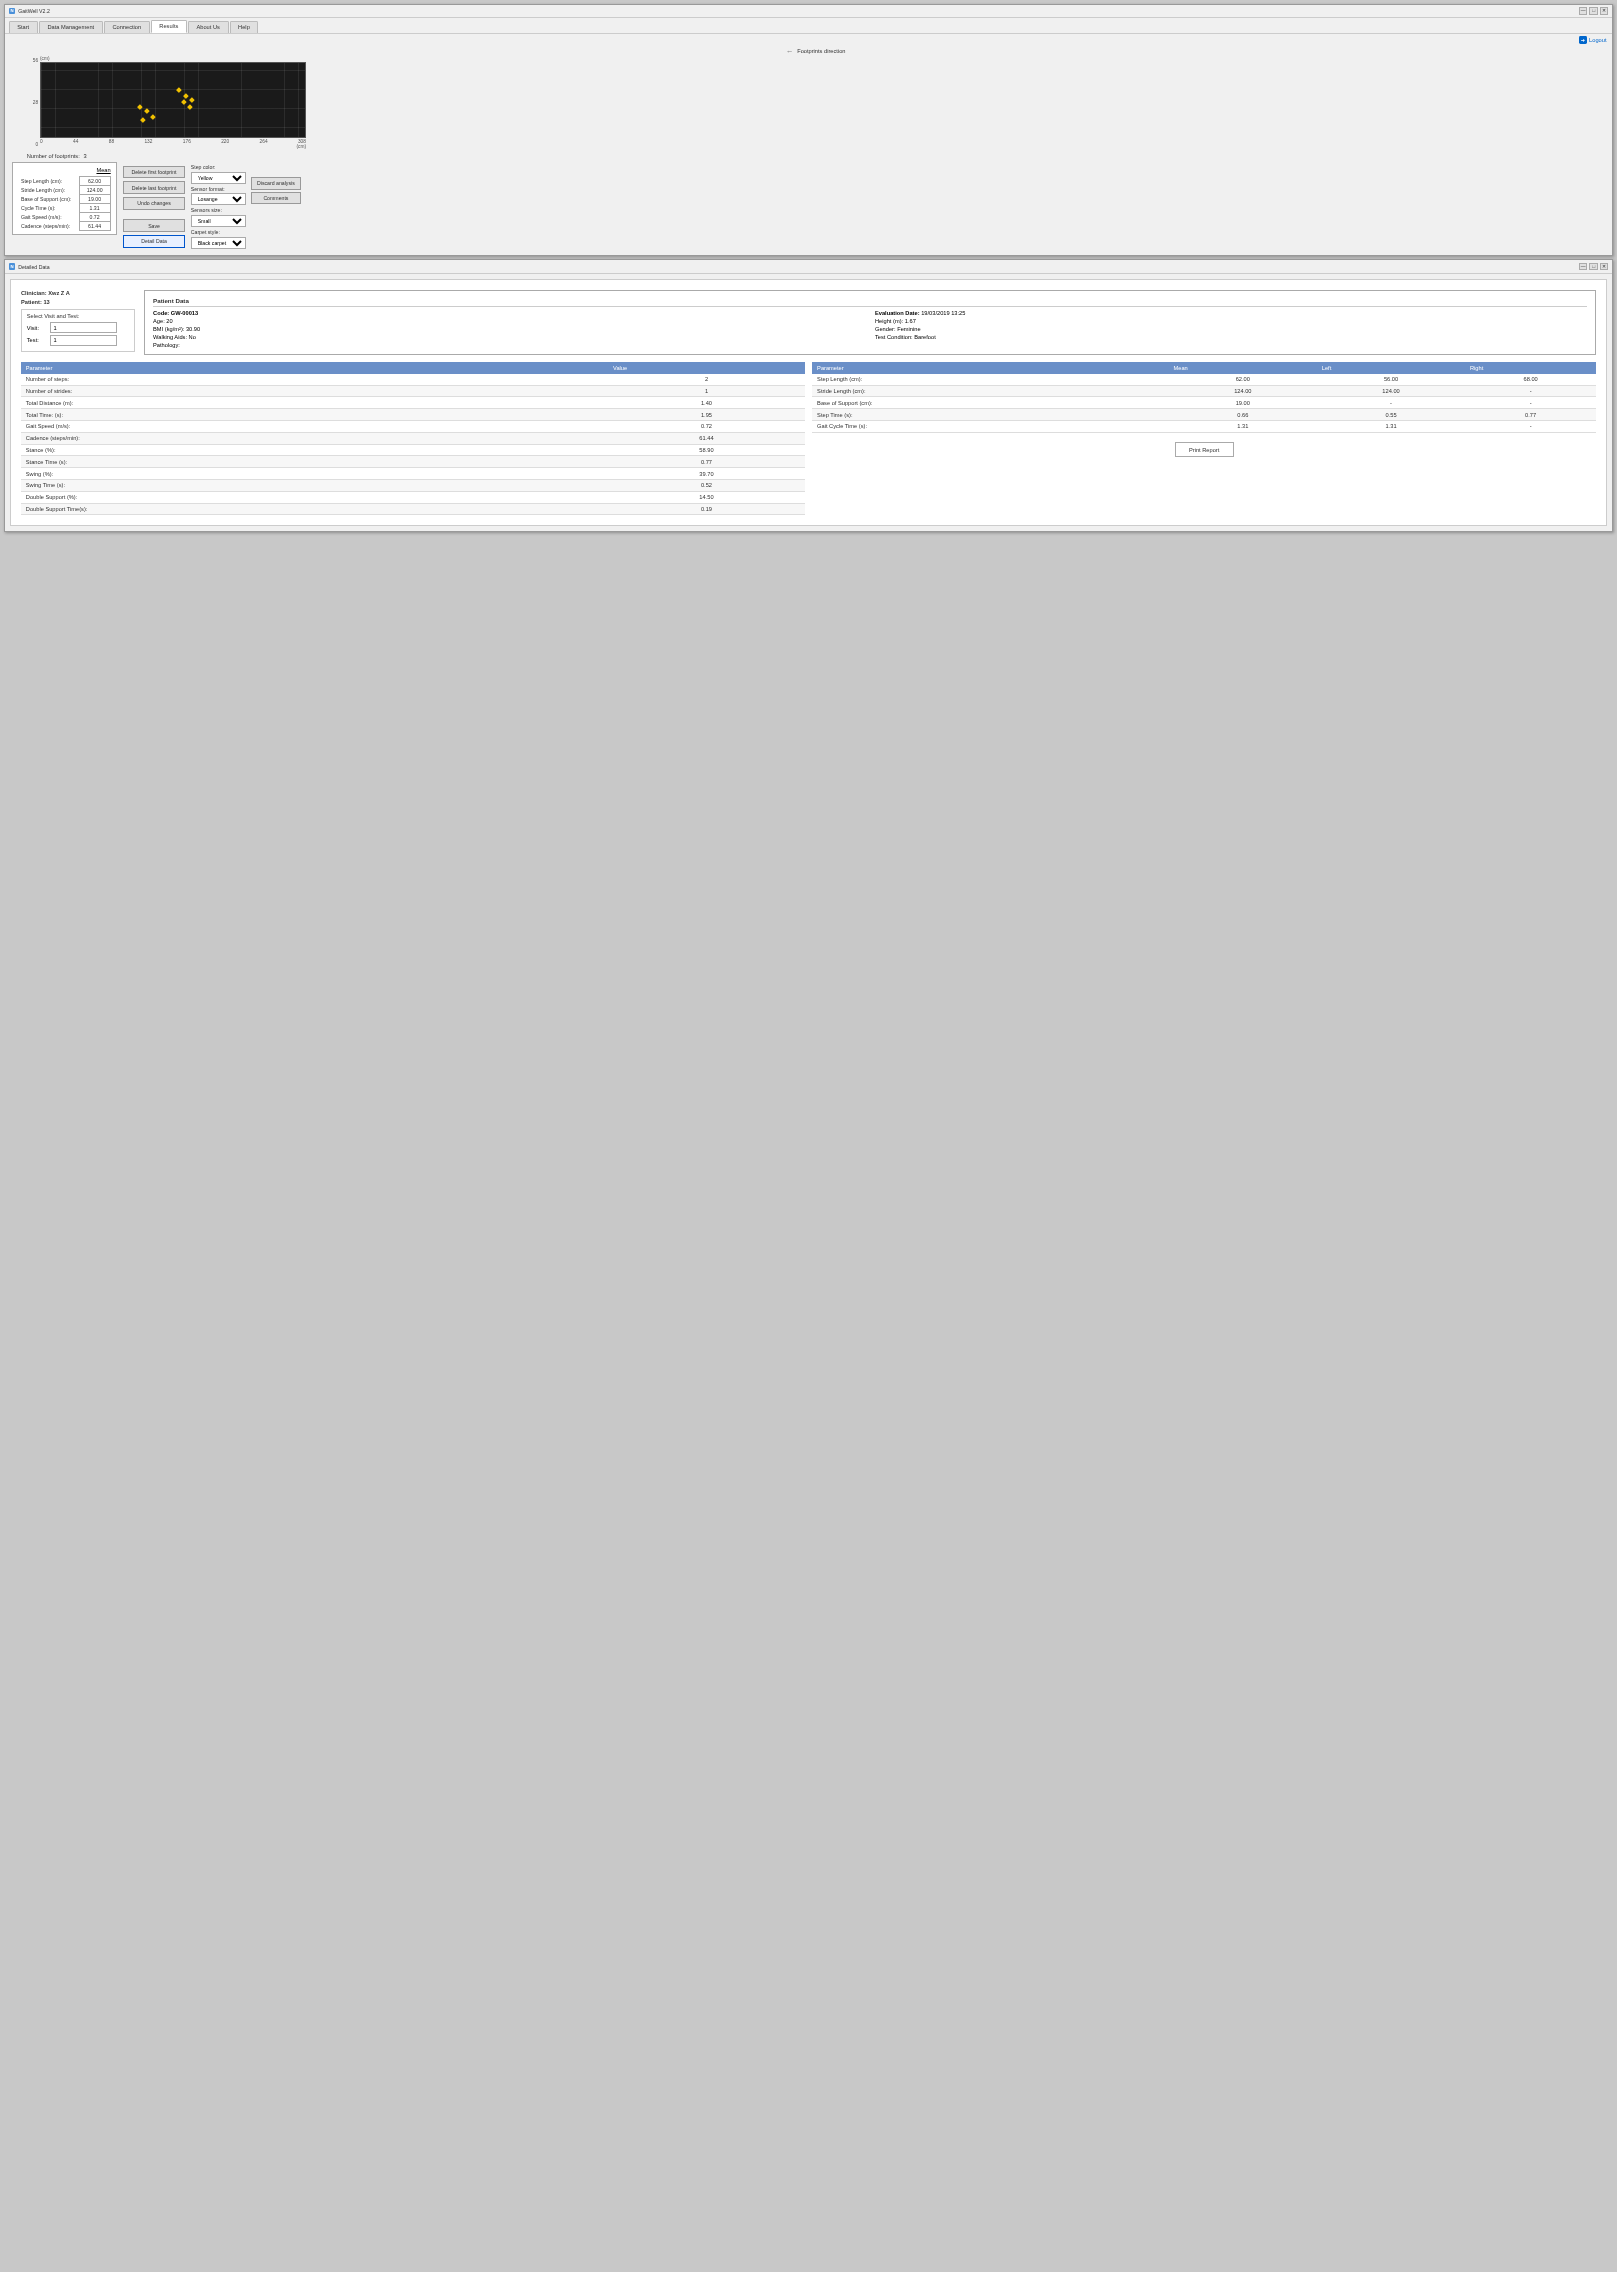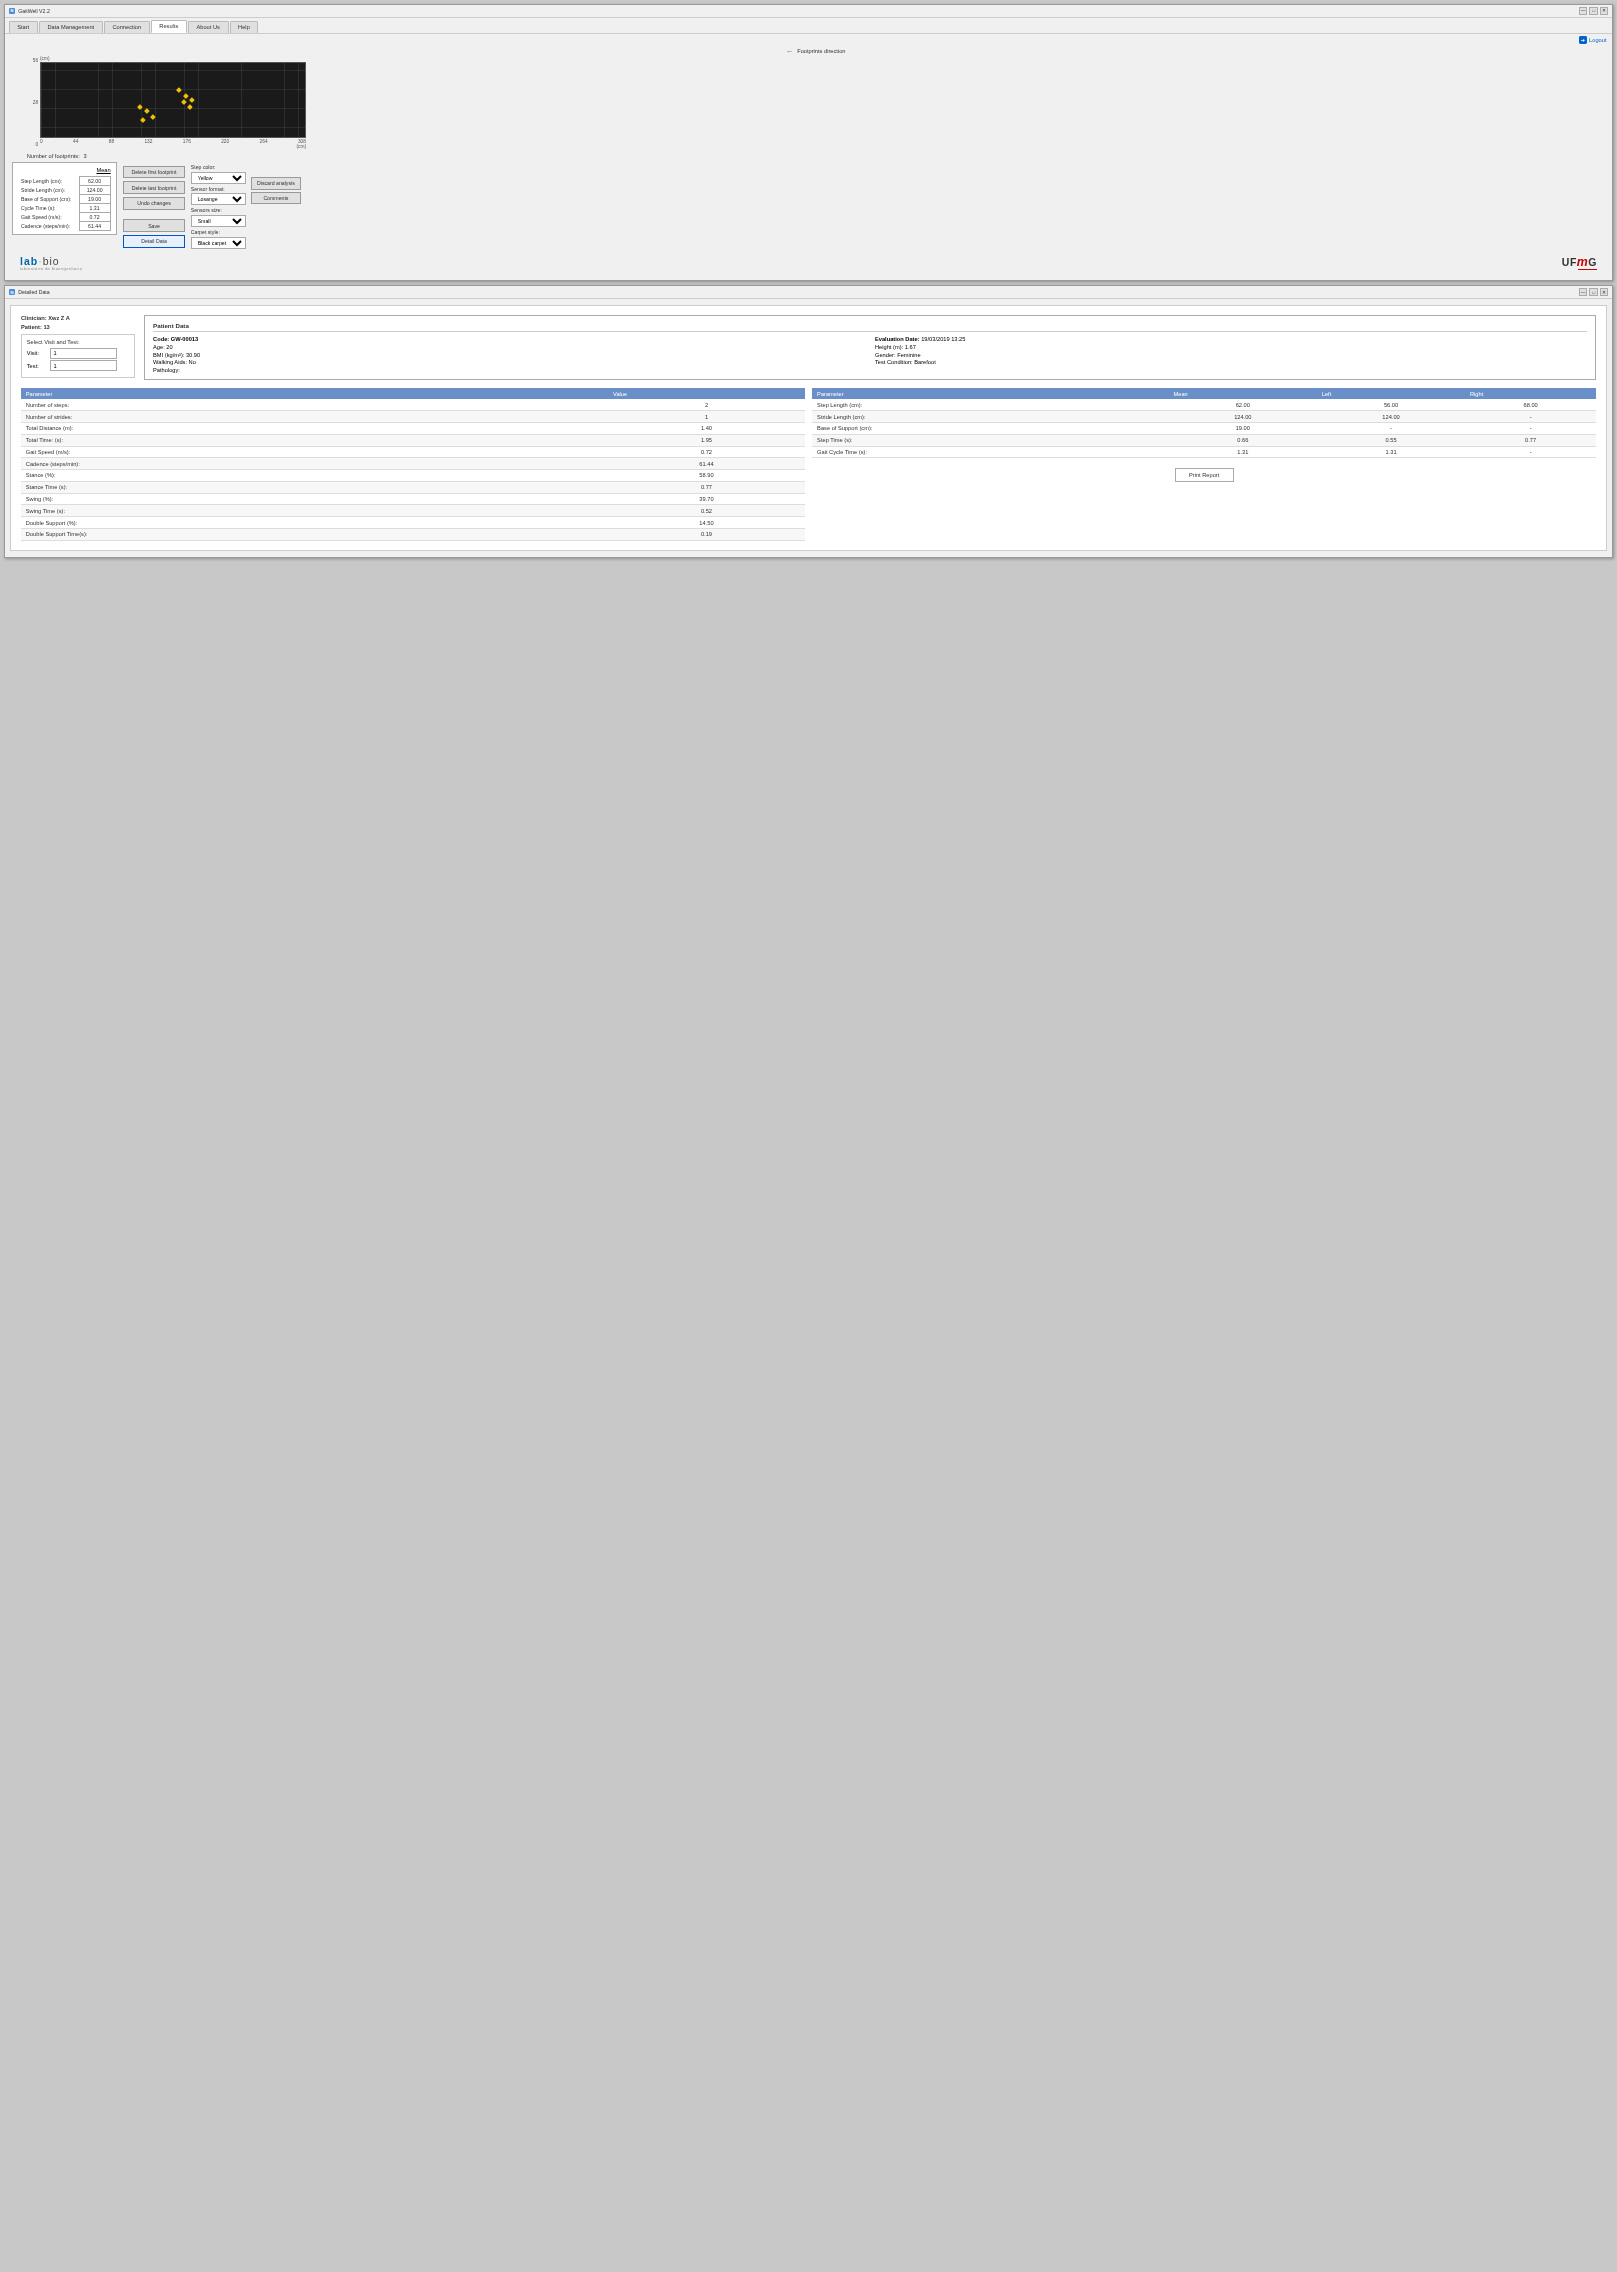--- a/index.html
+++ b/index.html
@@ -549,34 +549,20 @@
           <option>Black carpet</option>
         </select>
       </div>
 
       <div class="extra-col">
         <button class="extra-btn">Discard analysis</button>
         <button class="extra-btn">Comments</button>
       </div>
     </div>
 
-    <div class="main-footer">
-      <div>
-        <div style="font-size:10.5px; font-weight:300; color:#444; letter-spacing:1px;">
-          <span style="font-weight:700; color:#0066aa;">lab</span><span style="color:#aaa;">·</span><span style="font-weight:400; color:#444;">bio</span>
-        </div>
-        <div style="font-size:3.8px; color:#888; letter-spacing:0.5px;">laboratório de bioengenharia</div>
-      </div>
-      <div class="ufmg-wrap">
-        <div style="font-size:10.5px; font-weight:700; letter-spacing:0.5px; color:#333;">
-          UF<em style="font-style:italic; color:#cc0000; font-size:12.4px;">m</em>G
-        </div>
-        <div class="logo-ufmg-underline"></div>
-      </div>
-    </div>
   </div>
 </div>
 
 <div class="detail-window">
 
   <div class="title-bar">
     <div class="title-bar-left">
       <div class="title-bar-icon">N</div>
       <span>Detailed Data</span>
     </div>

